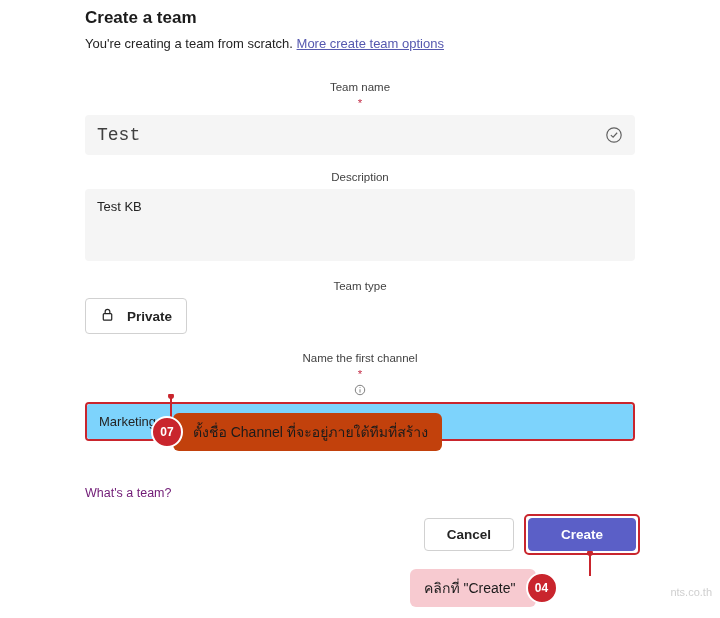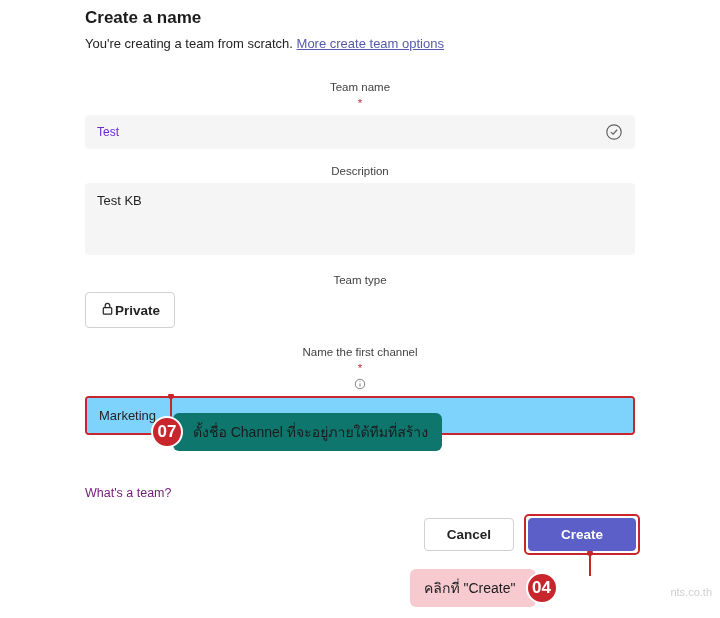--- a/index.html
+++ b/index.html
@@ -53,23 +53,23 @@
     .input-row {
       position: relative;
       margin-bottom: 16px;
     }
     .text-input {
       width: 100%;
       background: #f5f5f5;
       border: none;
       border-radius: 4px;
       padding: 10px 36px 10px 12px;
-      font-size: 12px;
-      color: #6d28d9;
-      font-family: Liberation Sans, sans-serif;
+      font-size: 18px;
+      color: #404040;
+      font-family: Liberation Mono, monospace;
       outline: none;
     }
     .valid-icon {
       position: absolute;
       right: 12px;
       top: 50%;
       transform: translateY(-50%);
       color: #616161;
     }
     .valid-icon svg { width: 18px; height: 18px; display: block; }
@@ -82,21 +82,21 @@
       font-size: 13px;
       color: #242424;
       font-family: inherit;
       resize: none;
       height: 72px;
       outline: none;
     }
     .team-type-btn {
       display: inline-flex;
       align-items: center;
-      gap: 0;
+      gap: 12px;
       background: #ffffff;
       border: 1px solid #d1d1d1;
       border-radius: 4px;
       padding: 8px 14px;
       font-size: 13.5px;
       font-weight: 600;
       color: #242424;
       cursor: pointer;
     }
     .team-type-btn svg { width: 15px; height: 15px; }
@@ -133,30 +133,30 @@
       align-items: center;
       gap: 0;
     }
     .badge {
       width: 32px;
       height: 32px;
       border-radius: 50%;
       background: #c9252d;
       border: 2px solid #ffffff;
       color: #ffffff;
-      font-size: 17px;
+      font-size: 12px;
       font-weight: 700;
       display: flex;
       align-items: center;
       justify-content: center;
       position: relative;
       z-index: 2;
     }
     .callout-text {
-      background: #0f766e;
+      background: #c2410c;
       border-radius: 6px;
       padding: 8px 14px 8px 20px;
       font-size: 14px;
       color: #1b1b1b;
       margin-left: -10px;
       z-index: 1;
     }
     .help-link {
       position: absolute;
       left: 85px;
@@ -225,21 +225,21 @@
       right: 8px;
       bottom: 20px;
       color: #cfcfcf;
       font-size: 11px;
     }
   </style>
 </head>
 <body>
 
 <div class="container">
-  <h1 class="title">Create a name</h1>
+  <h1 class="title">Create a team</h1>
 
   <p class="subtitle">
     <span>You're creating a team from scratch. </span><a class="link">More create team options</a>
   </p>
 
   <div class="field-label">
     <span>Team name</span>
     <span class="required">*</span>
   </div>
   <div class="input-row">

